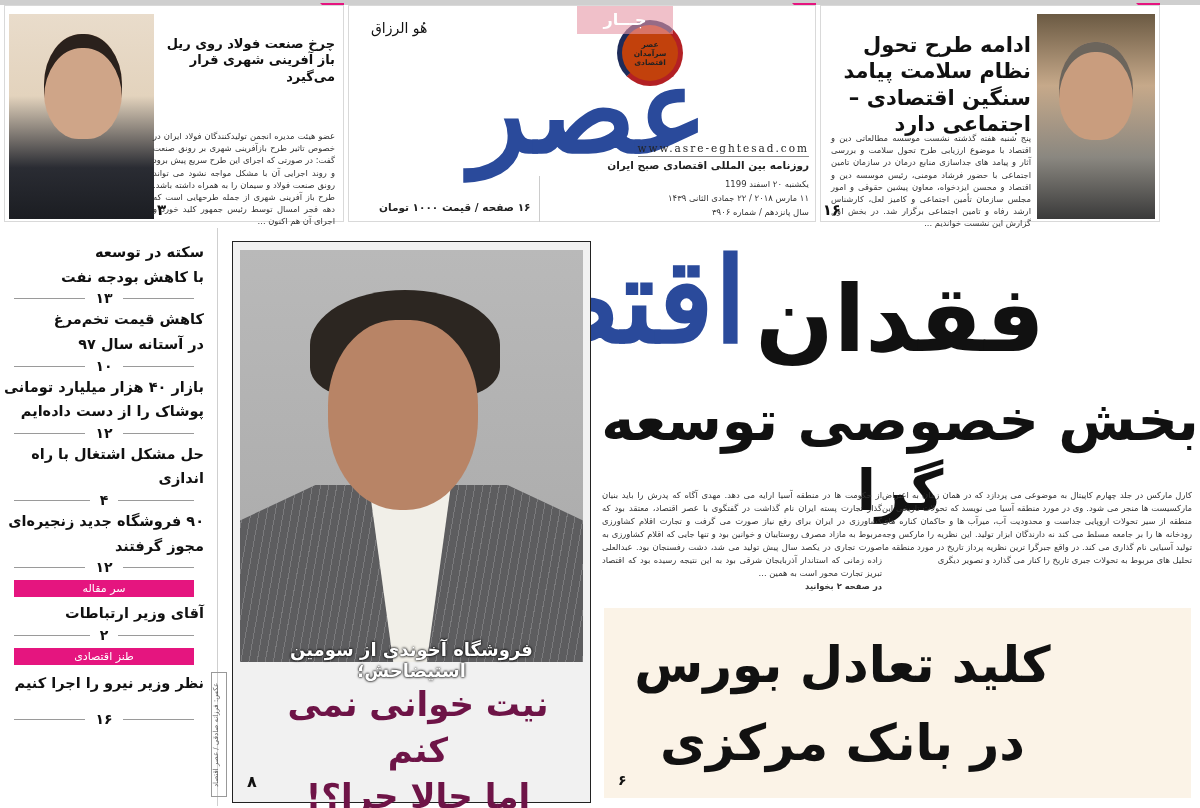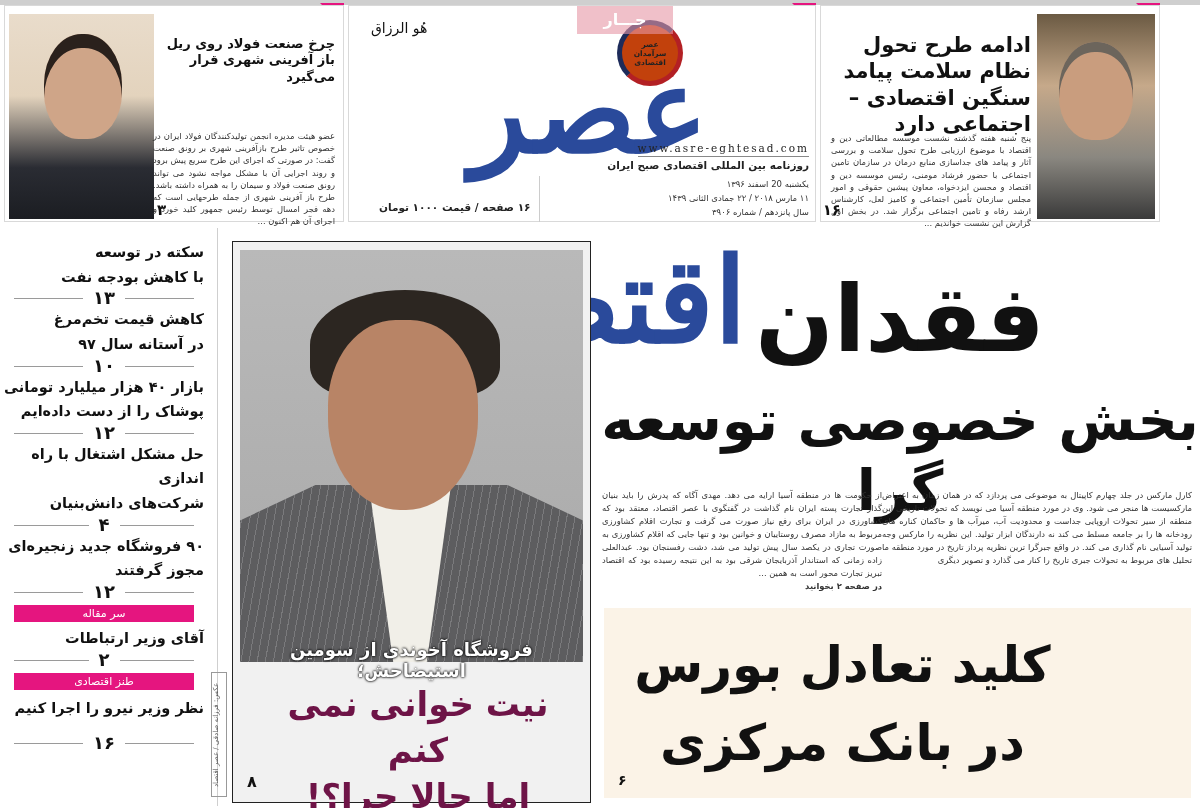--- a/index.html
+++ b/index.html
@@ -41,21 +41,21 @@
   .tagline { position: absolute; right: 6px; top: 153px; font-size: 10.5px; font-weight: bold; color: #222; }
   .meta-line { position: absolute; right: 6px; font-size: 8.5px; color: #333; }
   .meta-1 { top: 173px; } .meta-2 { top 187px; top: 187px; } .meta-3 { top: 201px; }
   .price { position: absolute; left: 30px; top: 195px; font-size: 10.5px; font-weight: bold; color: #222; }
   .mid-divider { position: absolute; left: 190px; top: 170px; width: 1px; height: 46px; background: #ccc; }
 
   
   .sidebar { position: absolute; left: 4px; top: 228px; width: 200px; height: 578px; border-left: 0; }
   .sidebar-vline { position: absolute; left: 217px; top: 228px; width: 1px; height: 578px; background: #cfcfcf; }
   .sb-item { text-align: right; font-weight: bold; font-size: 14.5px; line-height: 1.7; color: #111; }
-  .sb-page { position: relative; text-align: center; font-weight: bold; font-size: 18px; height: 18px; line-height: 18px; margin: 0 10px; }
+  .sb-page { position: relative; text-align: center; font-weight: bold; font-size: 14px; height: 18px; line-height: 18px; margin: 0 10px; }
   .sb-page::before { content: ""; position: absolute; left: 0; right: 0; top: 9px; height: 1px; background: #9a9a9a; }
   .sb-page span { position: relative; background: #fff; padding: 0 10px; }
   .sb-label { background: #e5157f; color: #fff; text-align: center; font-size: 11px; height: 17px; line-height: 17px; margin: 4px 10px 4px 10px; }
 
   
   .photo-box { position: absolute; left: 232px; top: 241px; width: 359px; height: 562px; border: 1.5px solid #222; background: #f1f1f1; }
   .portrait { position: absolute; left: 7px; top: 8px; width: 343px; height: 412px; background: linear-gradient(180deg, #b9b9b9 0%, #a8a8a8 100%); overflow: hidden; }
   .p-hair { position: absolute; left: 70px; top: 40px; width: 190px; height: 110px; background: #2c2621; border-radius: 50% 50% 30% 30%; }
   .p-face { position: absolute; left: 88px; top: 70px; width: 150px; height: 190px; background: #b88466; border-radius: 45% 45% 48% 48%; }
   .p-suit { position: absolute; left: 0; top: 235px; width: 343px; height: 177px; background: repeating-linear-gradient(100deg, #5d5d5f 0 7px, #7a7a7c 7px 8px); clip-path: polygon(22% 0, 78% 0, 100% 20%, 100% 100%, 0 100%, 0 20%); }
@@ -94,21 +94,21 @@
   <div class="teaser-page">۳</div>
 </div>
 
 <div class="panel panel-mid">
   <div class="logo-text">عصر اقتصاد</div>
   <div class="bismillah">هُو الرزاق</div>
   <div class="emblem">عصر سرآمدان اقتصادی</div>
   <div class="watermark">جـــار</div>
   <div class="url">www.asre-eghtesad.com</div>
   <div class="tagline">روزنامه بین المللی اقتصادی صبح ایران</div>
-  <div class="meta-line meta-1">یکشنبه 20 اسفند ۱۳۹۶</div>
+  <div class="meta-line meta-1">یکشنبه ۲۰ اسفند 1199</div>
   <div class="meta-line meta-2">۱۱ مارس ۲۰۱۸ / ۲۲ جمادی الثانی ۱۴۳۹</div>
   <div class="meta-line meta-3">سال پانزدهم / شماره ۳۹۰۶</div>
   <div class="mid-divider"></div>
   <div class="price">۱۶ صفحه / قیمت ۱۰۰۰ تومان</div>
 </div>
 
 <div class="panel panel-right">
   <div class="photo photo-right">
       <div class="face face-right"></div>
     </div>
@@ -128,21 +128,20 @@
     <div class="sb-item">در آستانه سال ۹۷</div>
     <div class="sb-page"><span>۱۰</span></div>
   </div>
   <div>
     <div class="sb-item">بازار ۴۰ هزار میلیارد تومانی</div>
     <div class="sb-item">پوشاک را از دست داده‌ایم</div>
     <div class="sb-page"><span>۱۲</span></div>
   </div>
   <div>
     <div class="sb-item">حل مشکل اشتغال با راه اندازی</div>
-    <div class="sb-item">شرکت‌های دانش‌بنیان</div>
     <div class="sb-page"><span>۴</span></div>
   </div>
   <div>
     <div class="sb-item">۹۰ فروشگاه جدید زنجیره‌ای</div>
     <div class="sb-item">مجوز گرفتند</div>
     <div class="sb-page"><span>۱۲</span></div>
   </div>
   <div class="sb-label">سر مقاله</div>
   <div>
     <div class="sb-item">آقای وزیر ارتباطات</div>

